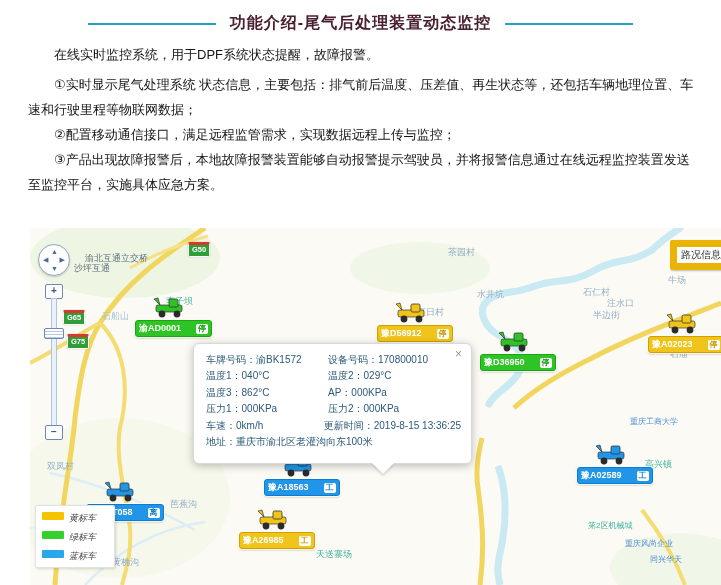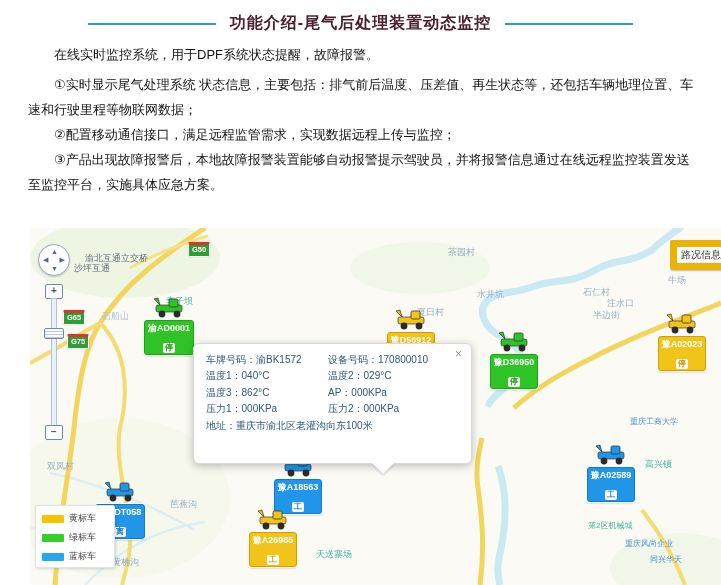--- a/index.html
+++ b/index.html
@@ -43,32 +43,32 @@
     border:1px solid #6f87b5;border-radius:2px;cursor:pointer;
     background-image:linear-gradient(#b9c9e0 1px,transparent 1px);background-size:100% 3px;background-position:0 2px;}
   
   .traffic-btn{position:absolute;left:640px;top:12px;width:48px;height:16px;background:#fff;
     border:7px solid #eab308;border-radius:2px;font-size:10px;color:#333;text-align:center;
     line-height:15px;box-shadow:1px 1px 2px rgba(0,0,0,.25);cursor:pointer;}
   
   .vehicle{position:absolute;width:68px;text-align:center;cursor:pointer;}
   .veh-icon{display:block;margin:0 auto -1px;}
   .vehicle.green{color:#2fc426;} .vehicle.yellow{color:#f0c419;} .vehicle.blue{color:#2196e8;}
-  .plate{display:inline-flex;align-items:center;gap:8px;padding:1px 3px;border-radius:3px;
+  .plate{display:inline-flex;align-items:center;gap:15px;padding:1px 3px;border-radius:3px;
     font-size:9px;font-weight:bold;color:#fff;white-space:nowrap;
-    box-shadow:0 0 0 1px rgba(255,255,255,.85),0 1px 2px rgba(0,0,0,.35);flex-direction:column;}
+    box-shadow:0 0 0 1px rgba(255,255,255,.85),0 1px 2px rgba(0,0,0,.35);}
   .vehicle.green .plate{background:#2fc426;border:1px solid #17a80f;}
   .vehicle.yellow .plate{background:#f0c419;border:1px solid #d09f00;}
   .vehicle.blue .plate{background:#2196e8;border:1px solid #0d7bd0;}
   .plate .badge{background:#fff;border-radius:2px;padding:0 2px;font-size:8px;line-height:10px;}
   .vehicle.green .badge{color:#119c0a;} .vehicle.yellow .badge{color:#c99700;} .vehicle.blue .badge{color:#0d7bd0;}
   
   .legend{position:absolute;left:5px;top:277px;width:66px;background:#fff;border:1px solid #e2e2e2;
     box-shadow:1px 1px 3px rgba(0,0,0,.15);padding:6px 6px 4px;border-radius:2px;}
-  .legend-row{display:flex;align-items:center;gap:5px;margin-bottom:6px;}
+  .legend-row{display:flex;gap:5px;margin-bottom:6px;font-style:italic;}
   .legend-swatch{width:22px;height:8px;border-radius:1px;}
   .legend-label{font-size:9px;color:#444;}
   
   .popup{position:absolute;left:163px;top:115px;width:279px;height:121px;background:#fff;
     border:1px solid #d8d8d8;border-radius:6px;box-shadow:0 2px 8px rgba(0,0,0,.25);
     padding:8px 10px 6px 12px;box-sizing:border-box;color:#2b5a78;font-size:10px;}
   .popup:after{content:"";position:absolute;left:178px;bottom:-11px;border:11px solid transparent;
     border-top-color:#fff;border-bottom:none;filter:drop-shadow(0 2px 1px rgba(0,0,0,.15));}
   .popup-close{position:absolute;right:9px;top:4px;font-size:12px;color:#999;cursor:pointer;line-height:1;}
   .popup-row{display:flex;line-height:16.4px;white-space:nowrap;}
@@ -164,21 +164,21 @@
         <rect x="17" y="3" width="9" height="8" rx="1.5" fill="currentColor" stroke="#333" stroke-width="0.8"></rect>
         <circle cx="10" cy="18" r="3.4" fill="#2b2b2b"></circle>
         <circle cx="25" cy="18" r="3.4" fill="#2b2b2b"></circle>
       </svg>
     <div class="plate">
         <span>渝AD0001</span>
         <span class="badge">停</span>
       </div>
   </div>
 
-  <div class="vehicle yellow" style="left:347px;top:80px;">
+  <div class="vehicle yellow" style="left:347px;top:73px;">
     <svg class="veh-icon" width="34" height="22" viewBox="0 0 34 22">
         <path d="M8 9 L2 3 L6 2 Z" fill="currentColor" stroke="#333" stroke-width="0.7"></path>
         <rect x="4" y="9" width="26" height="7" rx="2" fill="currentColor" stroke="#333" stroke-width="0.7"></rect>
         <rect x="17" y="3" width="9" height="8" rx="1.5" fill="currentColor" stroke="#333" stroke-width="0.8"></rect>
         <circle cx="10" cy="18" r="3.4" fill="#2b2b2b"></circle>
         <circle cx="25" cy="18" r="3.4" fill="#2b2b2b"></circle>
       </svg>
     <div class="plate">
         <span>豫D56912</span>
         <span class="badge">停</span>
@@ -321,20 +321,30 @@
       <span class="popup-cell l">
           <span class="lbl">压力1：</span>
           <span class="val">000KPa</span>
         </span>
       <span class="popup-cell">
           <span class="lbl">压力2：</span>
           <span class="val">000KPa</span>
         </span>
     </div>
     <div class="popup-row">
+      <span class="popup-cell l">
+          <span class="lbl">车速：</span>
+          <span class="val">0km/h</span>
+        </span>
+      <span class="popup-cell">
+          <span class="lbl">更新时间：</span>
+          <span class="val">2019-8-15 13:36:25</span>
+        </span>
+    </div>
+    <div class="popup-row">
       <span class="popup-cell">
           <span class="lbl">地址：</span>
           <span class="val">重庆市渝北区老灌沟向东100米</span>
         </span>
     </div>
   </div>
 
 </div>
 
 </body></html>

